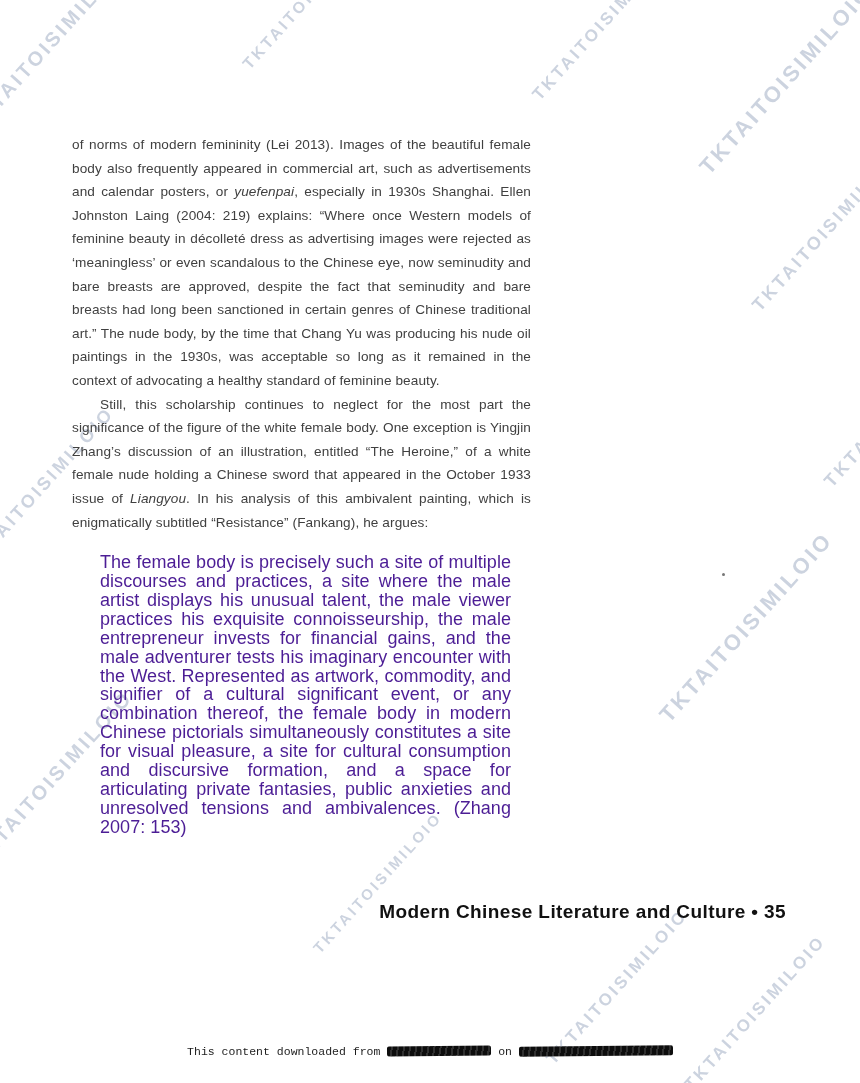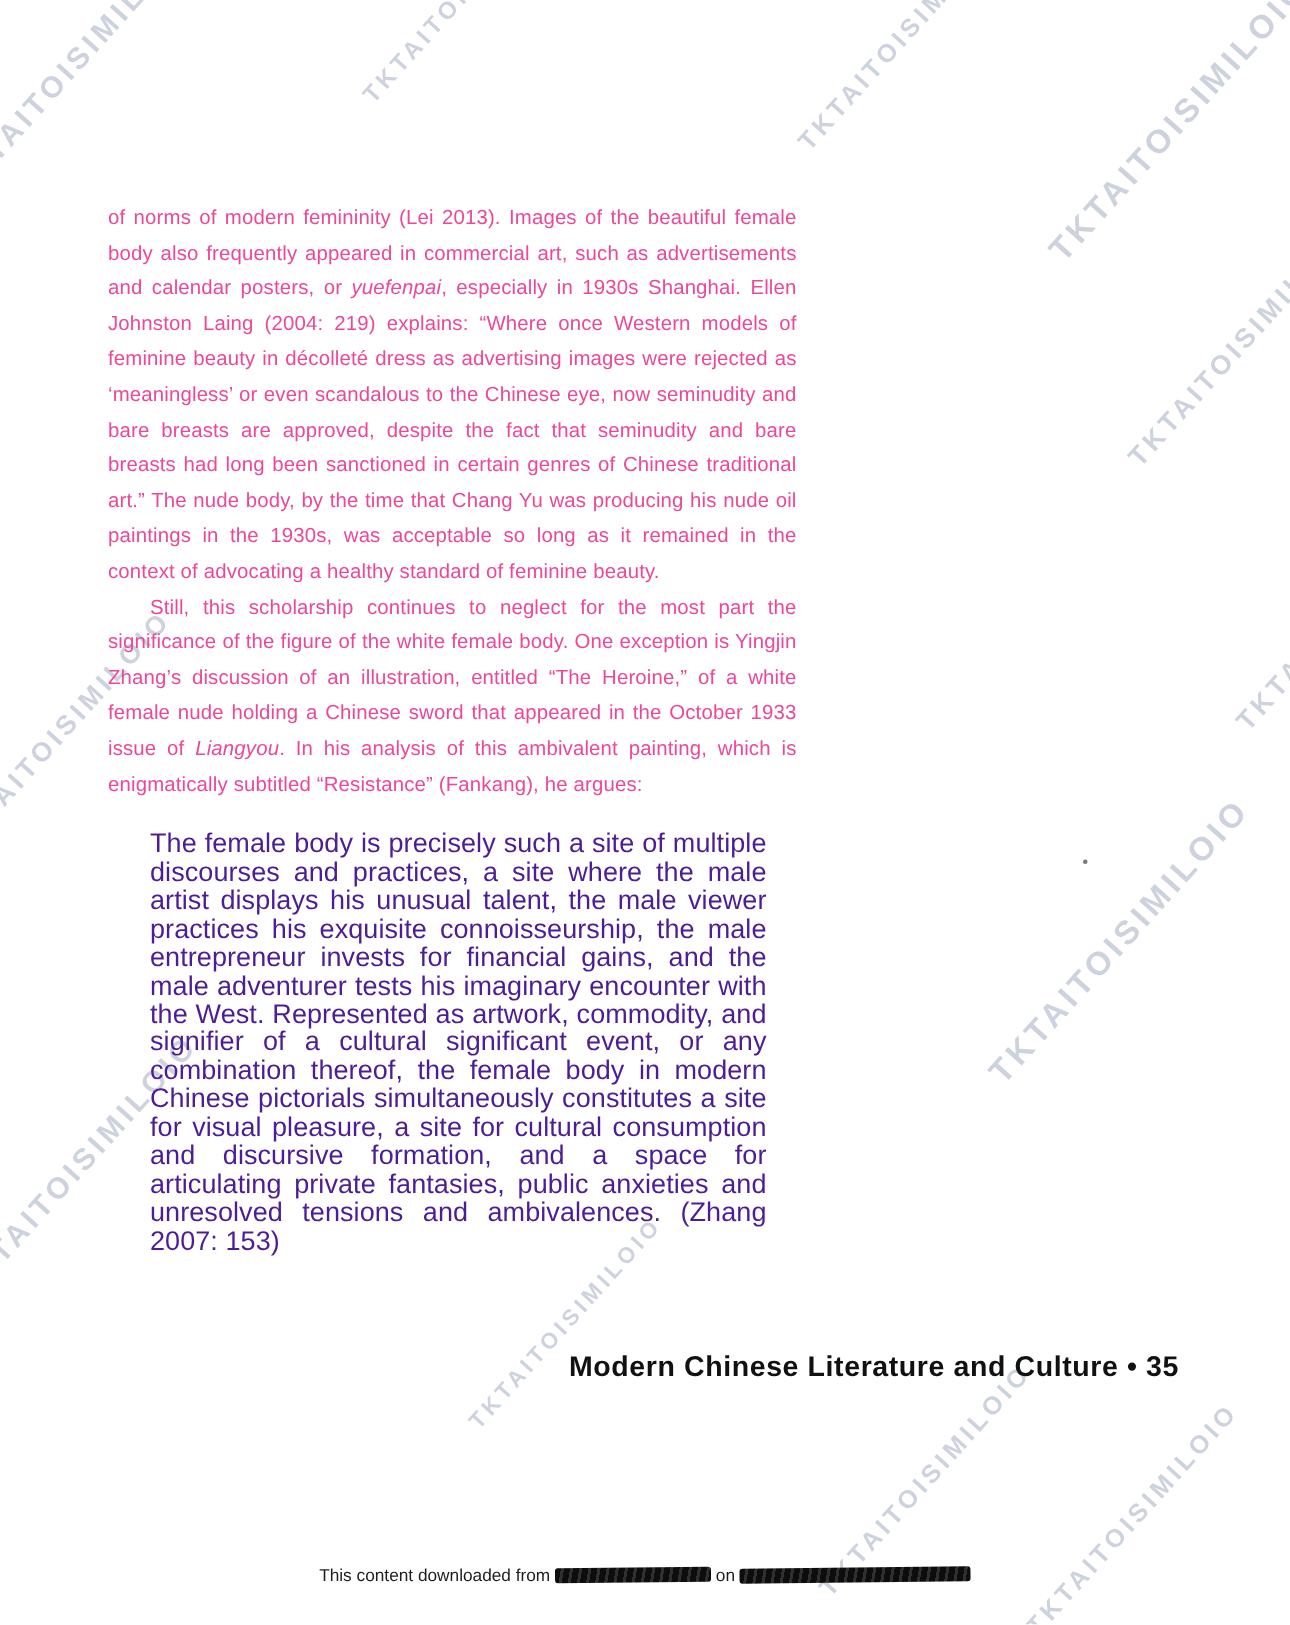--- a/index.html
+++ b/index.html
@@ -23,21 +23,21 @@
     left: 72px;
     top: 133px;
     width: 459px;
   }
   .para {
     margin: 0;
     font-size: 13.6px;
     line-height: 23.6px;
     text-align: justify;
     letter-spacing: 0.1px;
-    color: #ec4899;
+    color: #404040;
   }
   .para.indent { text-indent: 28px; }
   .para em { font-style: italic; }
 
   blockquote.quote {
     margin: 19px 20px 27px 28px;
     font-size: 18px;
     line-height: 18.9px;
     text-align: justify;
     letter-spacing: 0.05px;
@@ -56,21 +56,21 @@
     white-space: nowrap;
   }
 
   
   .provenance {
     position: absolute;
     left: 0;
     right: 0;
     top: 1044px;
     text-align: center;
-    font-family: Liberation Sans, sans-serif;
+    font-family: Liberation Mono, monospace;
     font-size: 11.5px;
     line-height: 15px;
     color: #1d1d1d;
   }
   .redact {
     display: inline-block;
     vertical-align: -1px;
     height: 10px;
     border-radius: 2px;
     background: repeating-linear-gradient(100deg, #0d0d0d 0 4px, #303030 4px 6px);

